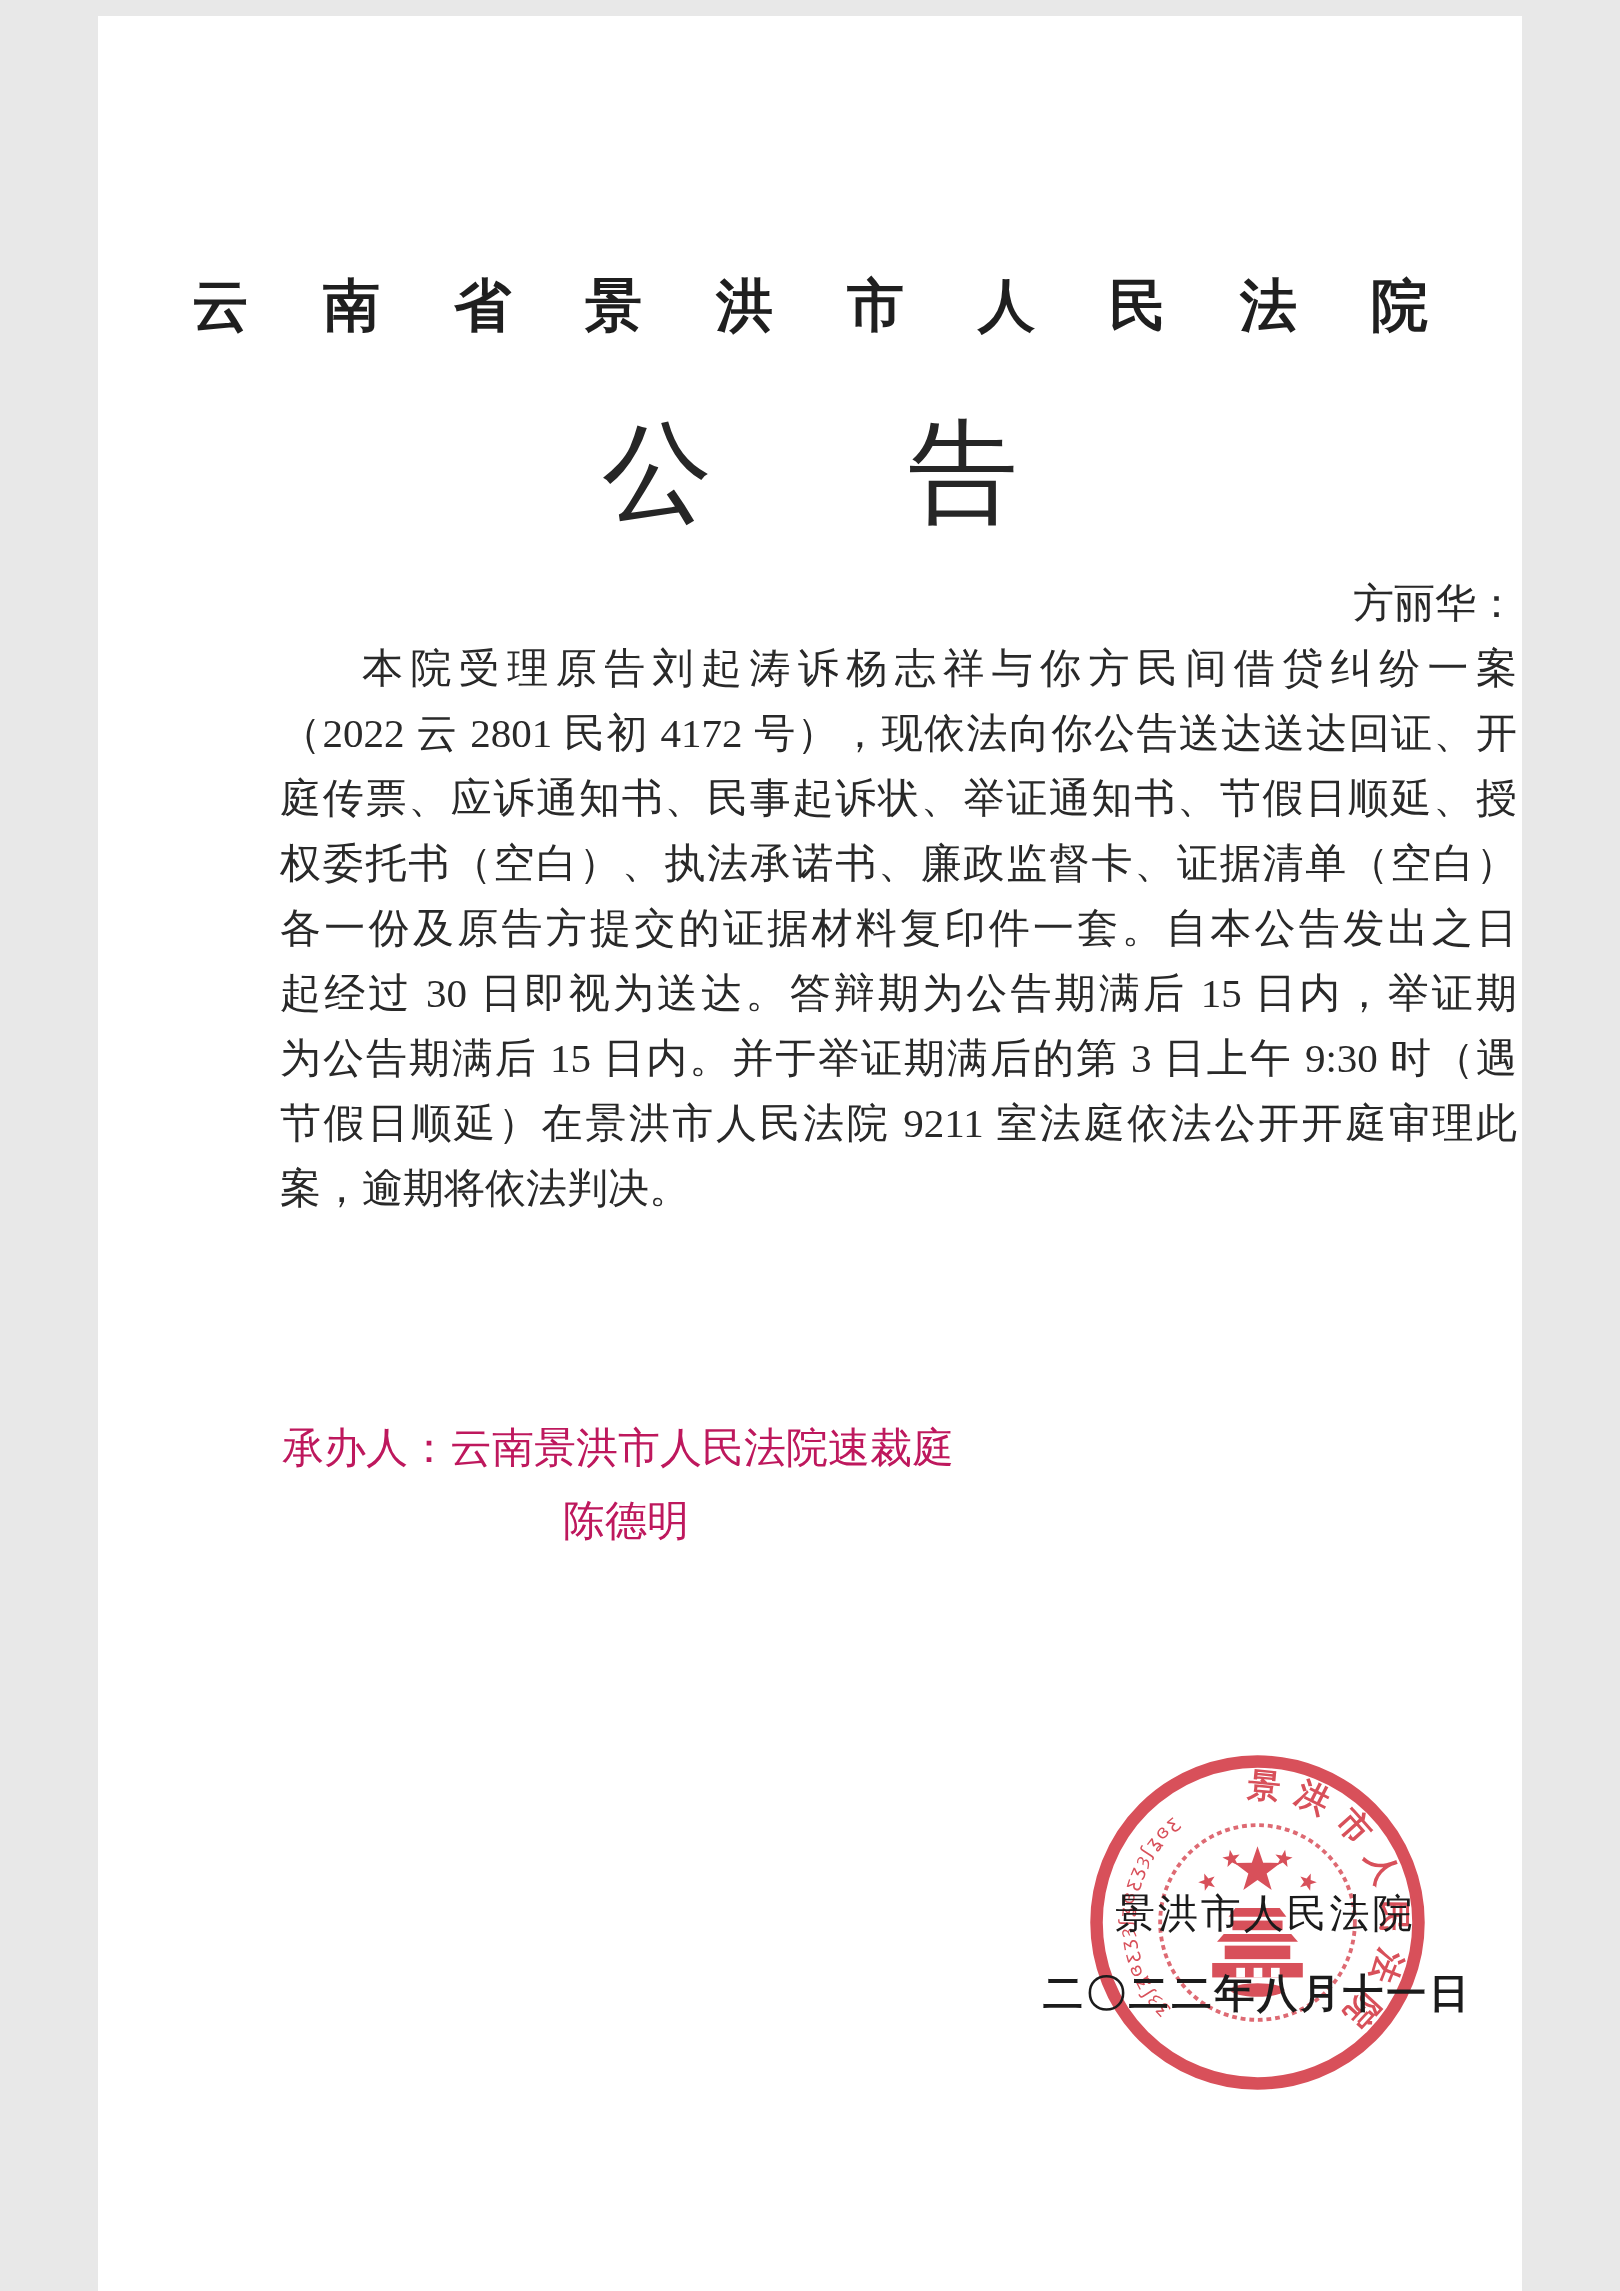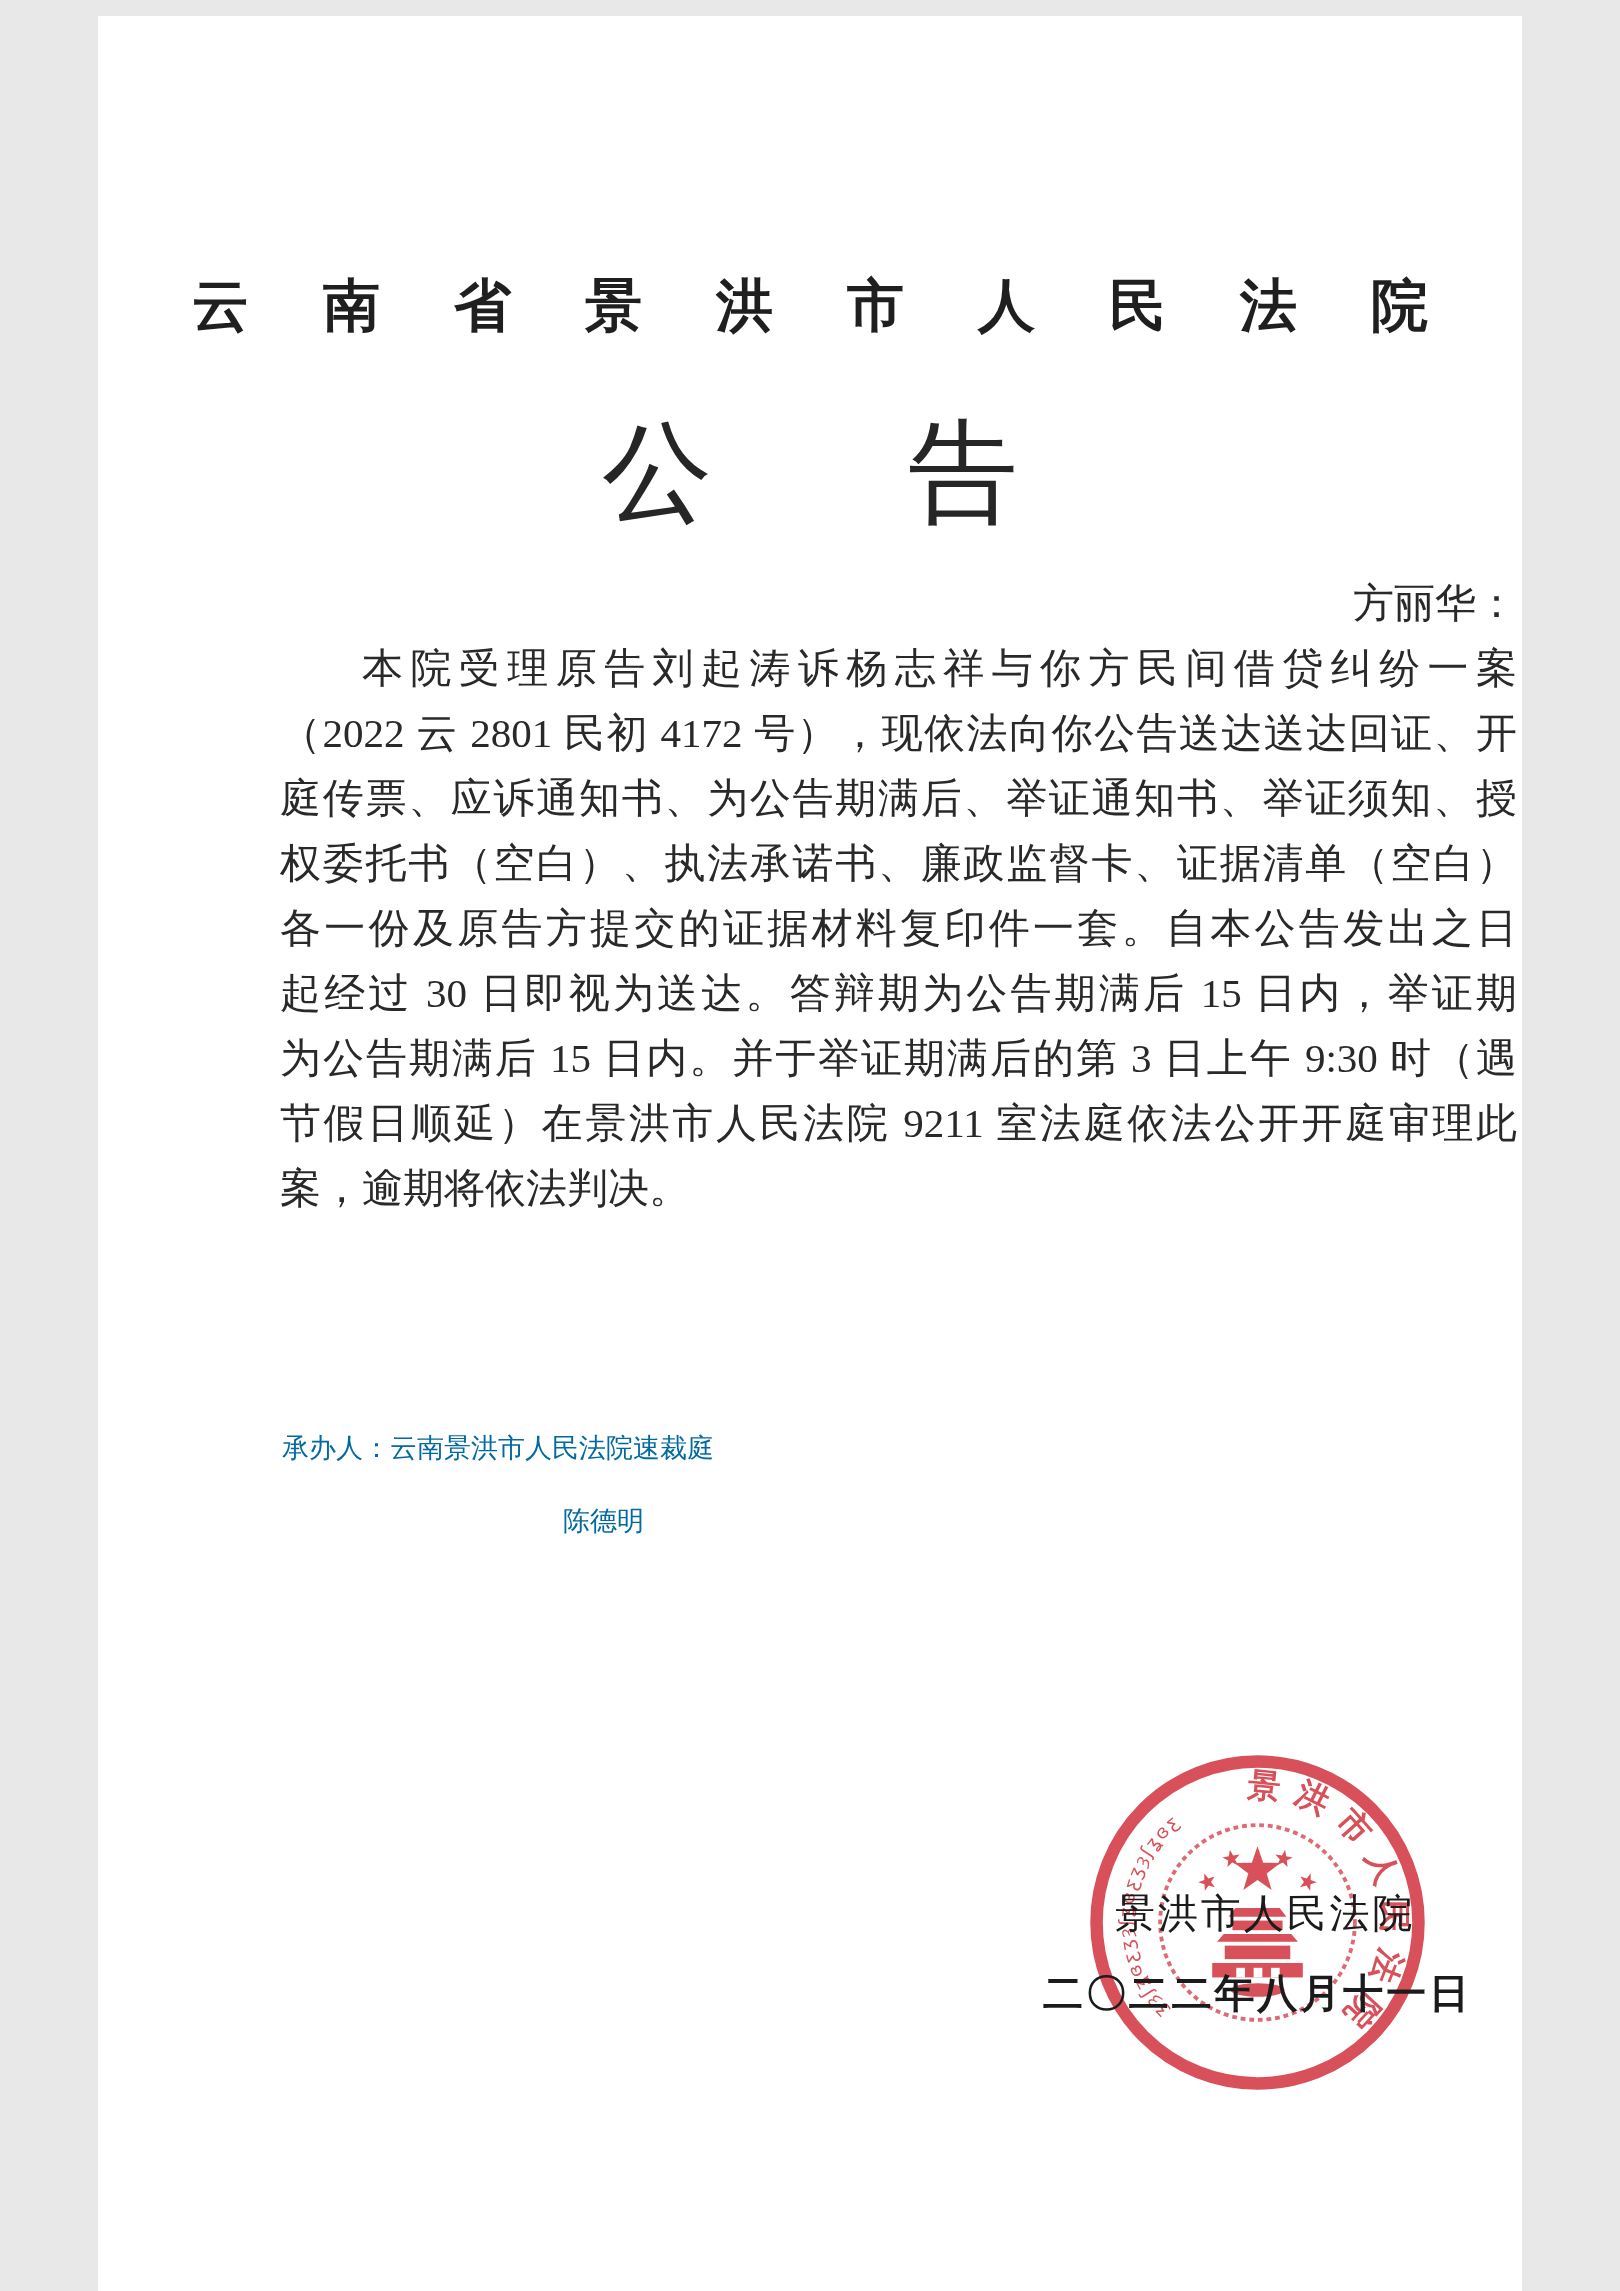--- a/index.html
+++ b/index.html
@@ -34,21 +34,21 @@
   .bline{
     text-align:justify;
     text-align-last:justify;
     text-justify:inter-character;
     white-space:nowrap;
   }
   .bline.first{ padding-left:82px; }
   .bline.last{ text-align-last:left; white-space:normal; }
   .handler-block{
     position:absolute;left:184px;top:1396px;
-    font-size:27px;line-height:73px;color:#0369a1;
+    font-size:42px;line-height:73px;color:#be185d;
   }
   .handler-name{ padding-left:281px; }
   .seal-wrap{
     position:absolute;left:986px;top:1733px;width:347px;height:347px;
   }
   .seal-wrap svg{width:100%;height:100%;}
   .seal-overlay-name{
     position:absolute;left:1017px;top:1876px;
     font-size:40px;letter-spacing:2.9px;color:#1b1b1b;
     line-height:1.1;white-space:nowrap;z-index:5;
@@ -67,21 +67,21 @@
 <div class="page">
 
   <div class="court-title">云南省景洪市人民法院</div>
 
   <div class="notice-title">公告</div>
 
   <div class="body-block">
     <div class="addressee">方丽华：</div>
     <div class="bline first">本院受理原告刘起涛诉杨志祥与你方民间借贷纠纷一案</div>
     <div class="bline">（2022 云 2801 民初 4172 号），现依法向你公告送达送达回证、开</div>
-    <div class="bline">庭传票、应诉通知书、为公告期满后、举证通知书、举证须知、授</div>
+    <div class="bline">庭传票、应诉通知书、民事起诉状、举证通知书、节假日顺延、授</div>
     <div class="bline">权委托书（空白）、执法承诺书、廉政监督卡、证据清单（空白）</div>
     <div class="bline">各一份及原告方提交的证据材料复印件一套。自本公告发出之日</div>
     <div class="bline">起经过 30 日即视为送达。答辩期为公告期满后 15 日内，举证期</div>
     <div class="bline">为公告期满后 15 日内。并于举证期满后的第 3 日上午 9:30 时（遇</div>
     <div class="bline">节假日顺延）在景洪市人民法院 9211 室法庭依法公开开庭审理此</div>
     <div class="bline last">案，逾期将依法判决。</div>
   </div>
 
   <div class="handler-block">
     <div>承办人：云南景洪市人民法院速裁庭</div>

